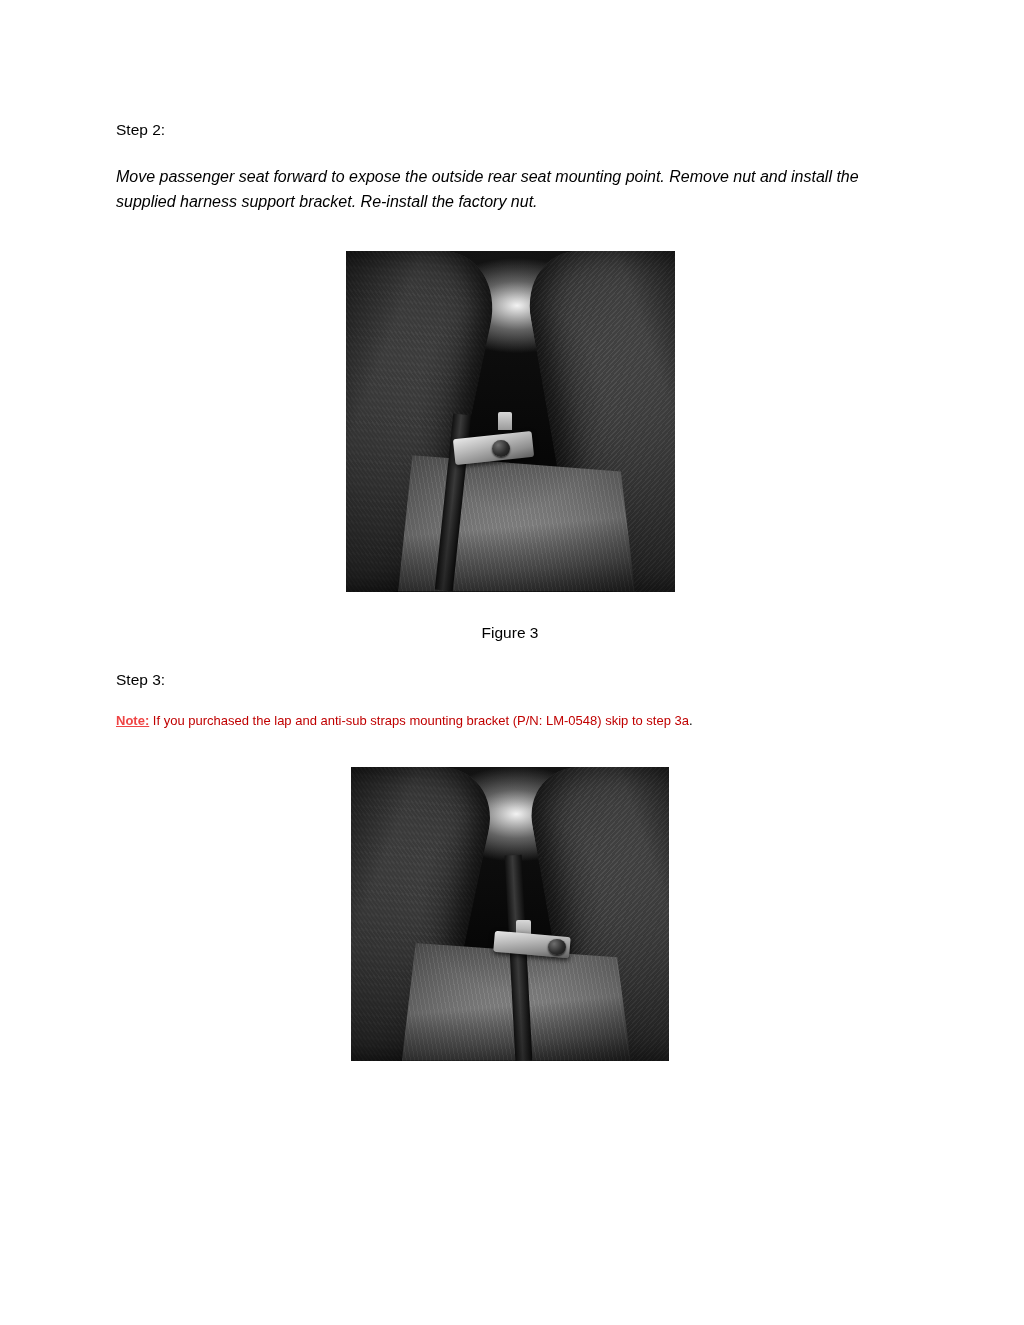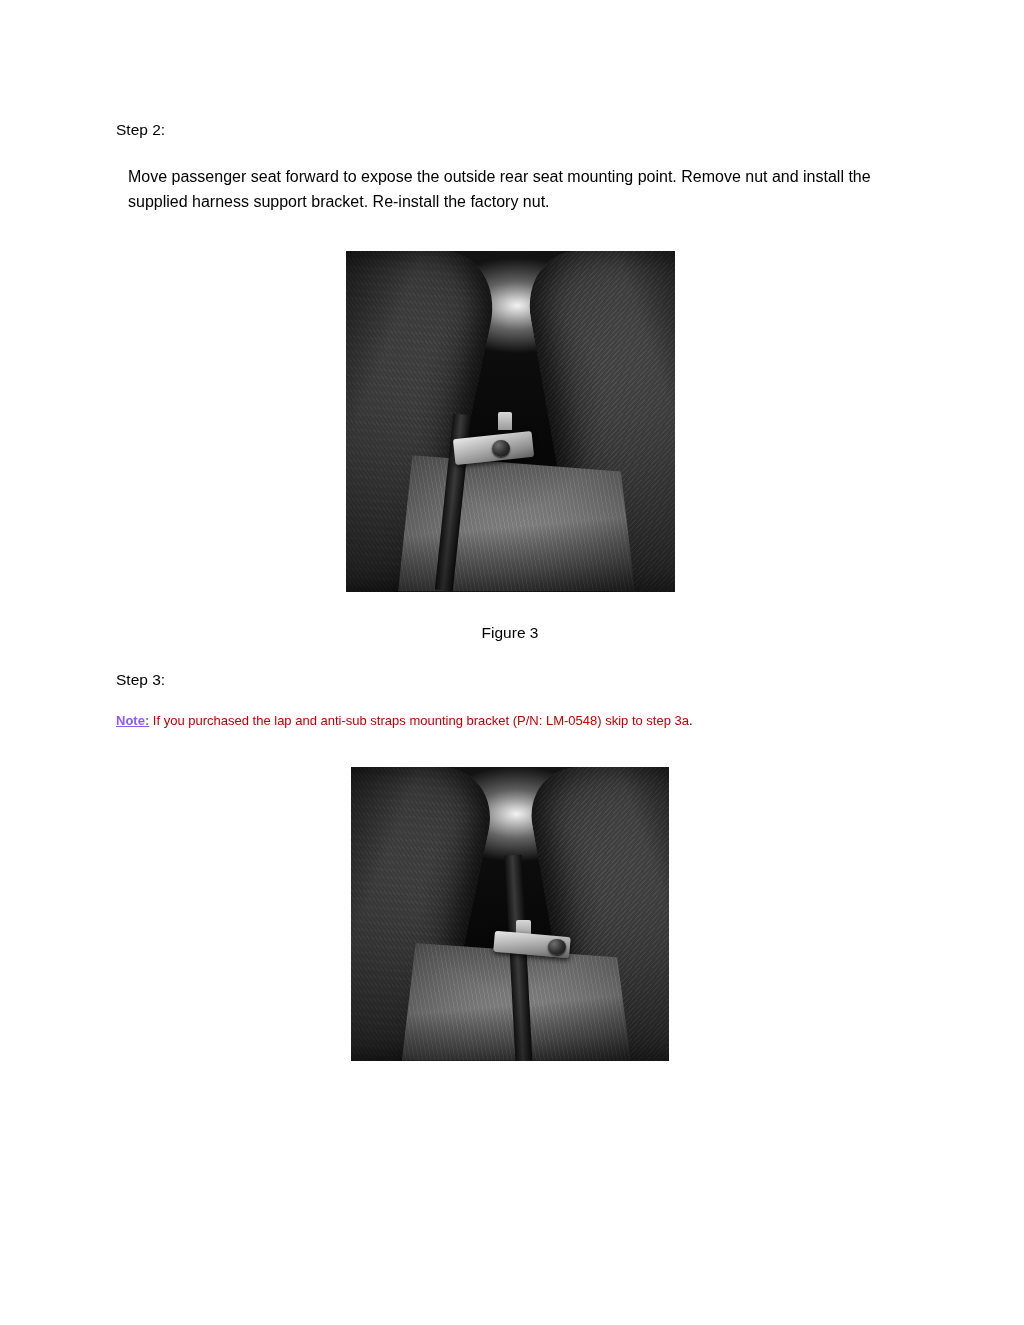--- a/index.html
+++ b/index.html
@@ -24,32 +24,33 @@
     width: 788px;
   }
   .step-label {
     font-size: 15.5px;
     line-height: 1.35;
     margin: 0;
   }
   .body-text {
     font-size: 16px;
     line-height: 1.55;
-    margin: 12px;
+    margin: 0;
+    font-style: italic;
   }
   .note-line {
     font-size: 13px;
     line-height: 1.4;
     color: #c00000;
     margin: 0;
   }
   .note-label {
     font-weight: bold;
     text-decoration: underline;
-    color: #8b5cf6;
+    color: #ef4444;
   }
   .note-tail {
     color: #000000;
   }
   .figure-caption {
     font-size: 15.5px;
     text-align: center;
     margin: 0;
   }
 

